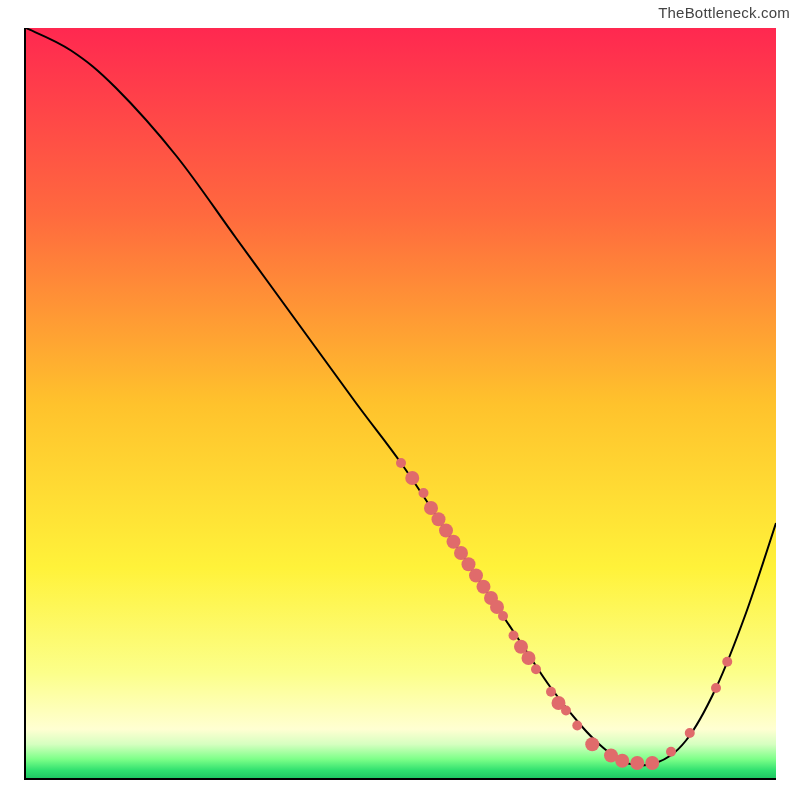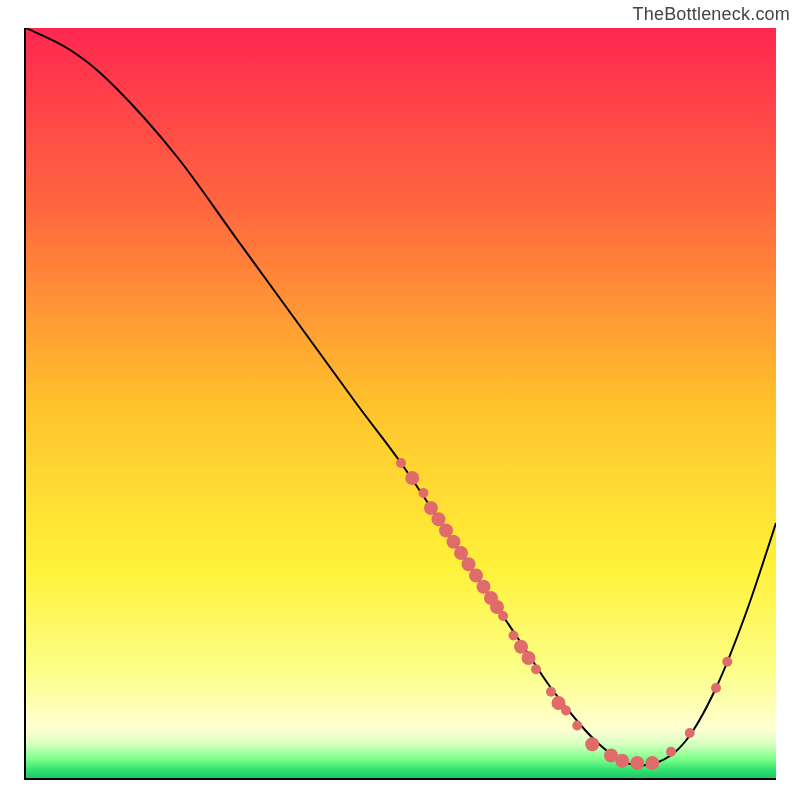--- a/index.html
+++ b/index.html
@@ -12,21 +12,21 @@
   }
   .chart-wrap {
     position: relative;
     width: 800px;
     height: 800px;
   }
   .watermark {
     position: absolute;
     top: 4px;
     right: 10px;
-    font-size: 18px;
+    font-size: 15px;
     font-weight: 500;
     color: #444;
     letter-spacing: 0.2px;
     z-index: 5;
   }
   .plot-frame {
     position: absolute;
     left: 24px;
     top: 28px;
     width: 752px;

